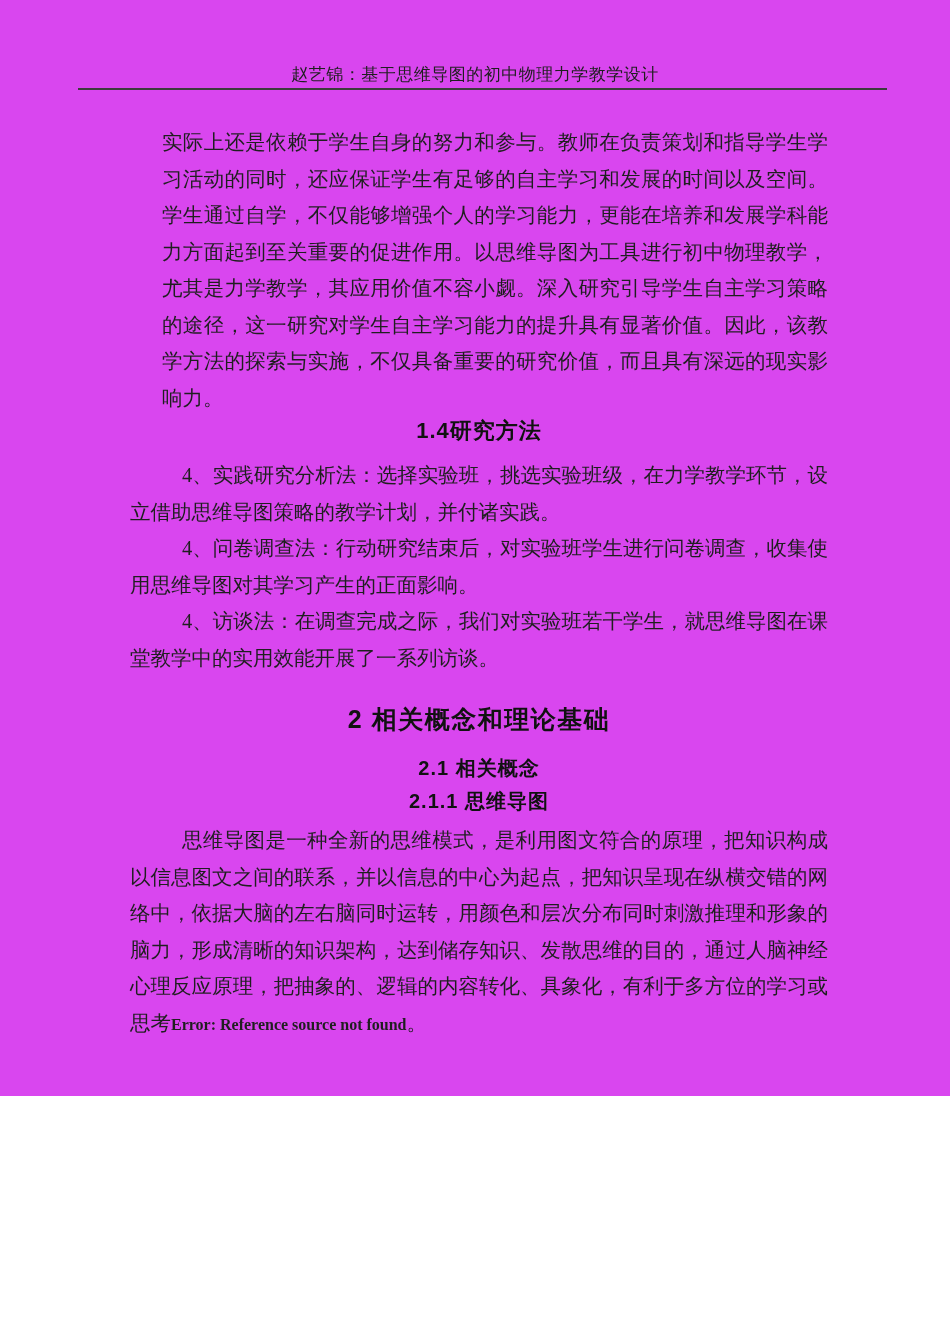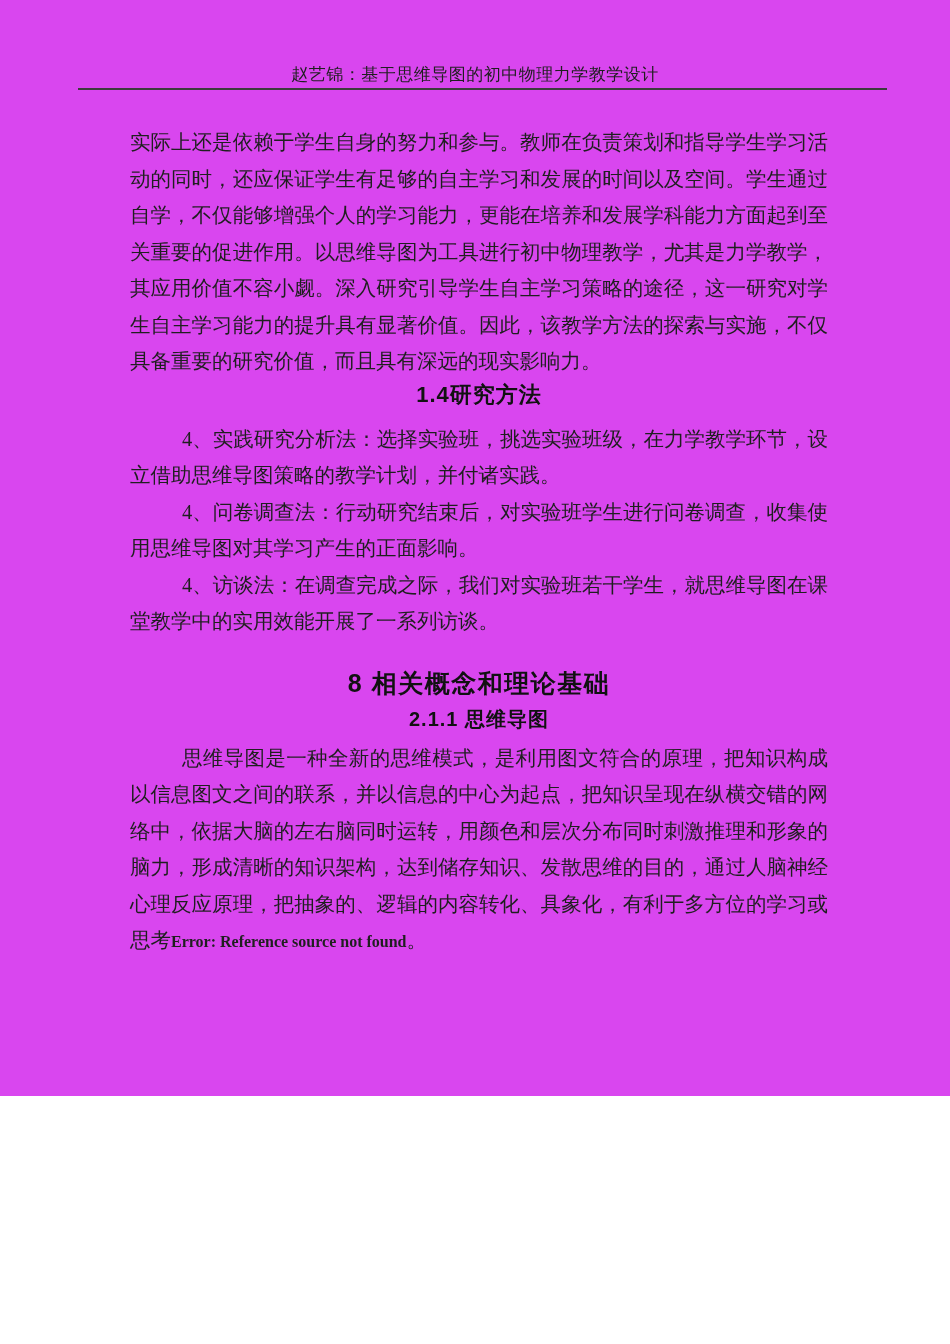--- a/index.html
+++ b/index.html
@@ -43,21 +43,21 @@
     font-size: 20.5px;
     line-height: 36.5px;
     text-align: justify;
     color: #1f1f1f;
   }
   .content p {
     margin: 0;
     padding: 0;
     text-indent: 52px;
   }
-  .content p.no-indent { text-indent: 0; }
+  .content p.no-indent { text-indent: 0; margin-left: 32px; }
 
   
   .content h2, .content h3, .content h4, .content h5 {
     font-family: "Liberation Sans", "DejaVu Sans", sans-serif;
     font-weight: bold;
     color: #111111;
     margin: 0;
     padding: 0;
     text-align: center;
   }
@@ -121,22 +121,23 @@
     <h4 class="h-sub14">1.4研究方法</h4>
 
 
 
     <p>4、实践研究分析法：选择实验班，挑选实验班级，在力学教学环节，设立借助思维导图策略的教学计划，并付诸实践。</p>
 
     <p>4、问卷调查法：行动研究结束后，对实验班学生进行问卷调查，收集使用思维导图对其学习产生的正面影响。</p>
 
     <p>4、访谈法：在调查完成之际，我们对实验班若干学生，就思维导图在课堂教学中的实用效能开展了一系列访谈。</p>
 
-    <h2 class="h-chapter">8 相关概念和理论基础</h2>
+    <h2 class="h-chapter">2 相关概念和理论基础</h2>
 
+    <h3 class="h-section">2.1 相关概念</h3>
 
     <h3 class="h-subsection">2.1.1 思维导图</h3>
 
     <p class="p-after-heading"><span>思维导图是一种全新的思维模式，是利用图文符合的原理，把知识构成以信息图文之间的联系，并以信息的中心为起点，把知识呈现在纵横交错的网络中，依据大脑的左右脑同时运转，用颜色和层次分布同时刺激推理和形象的脑力，形成清晰的知识架构，达到储存知识、发散思维的目的，通过人脑神经心理反应原理，把抽象的、逻辑的内容转化、具象化，有利于多方位的学习或思考</span><span class="error-ref">Error: Reference source not found</span><span>。</span></p>
 
   </div>
 
   <div class="page-number">7</div>
 
 </div>

